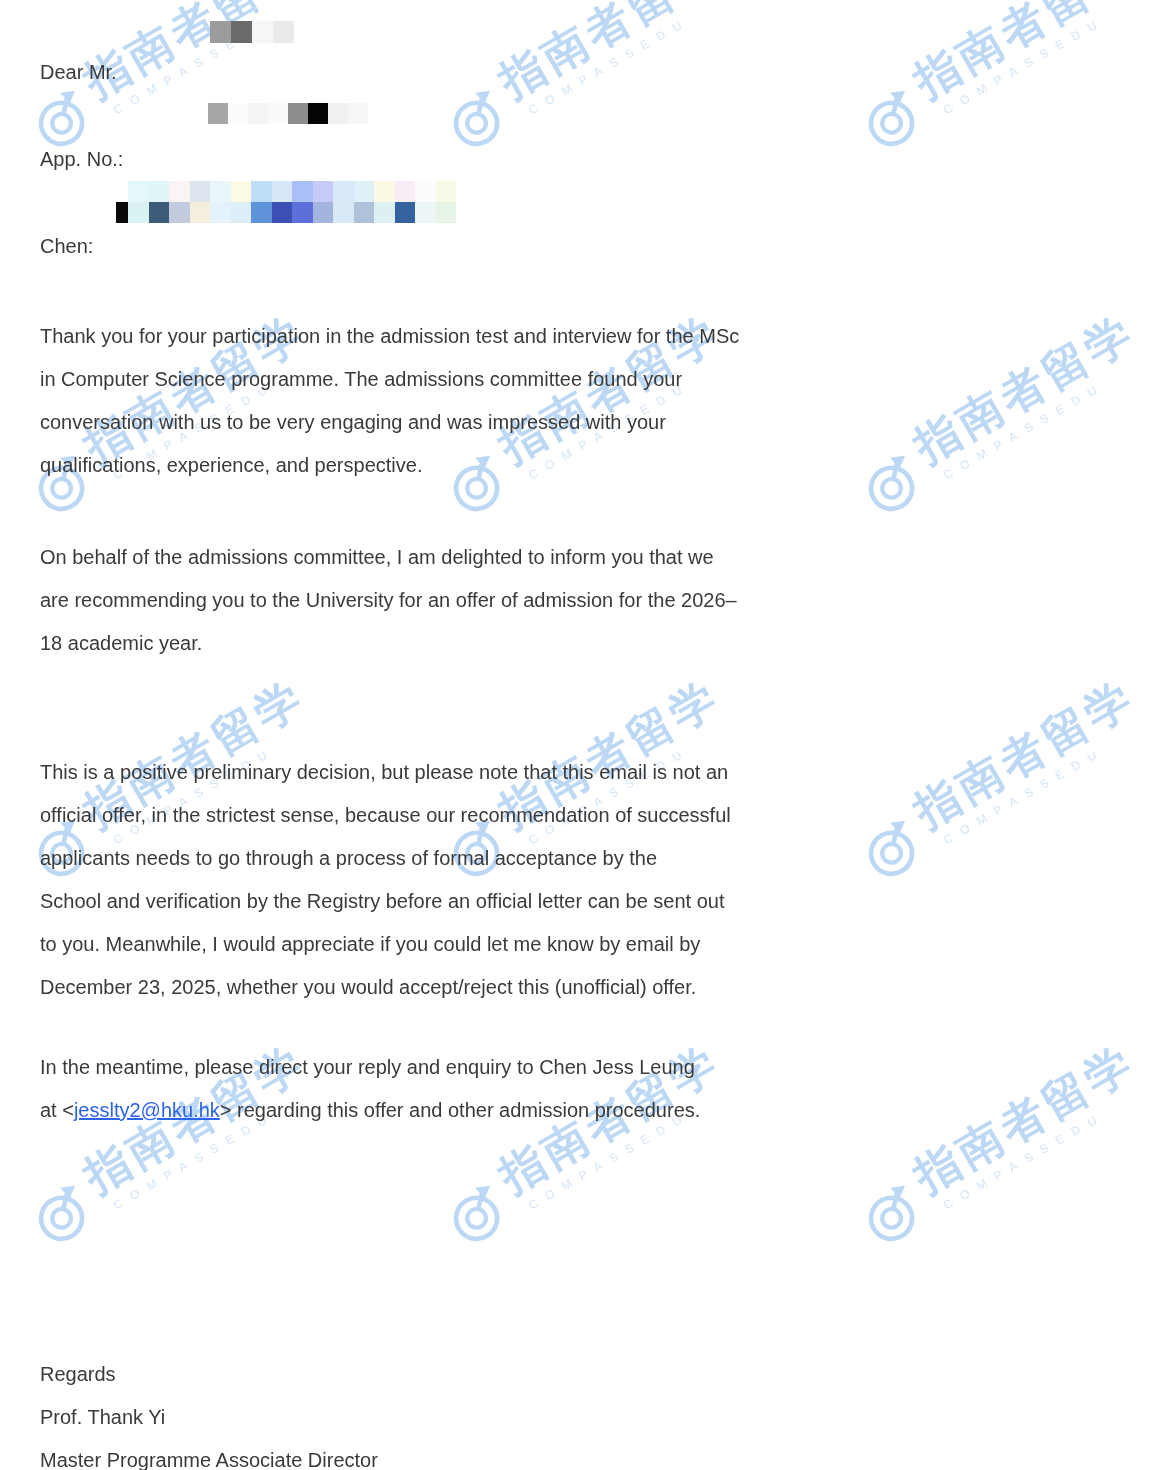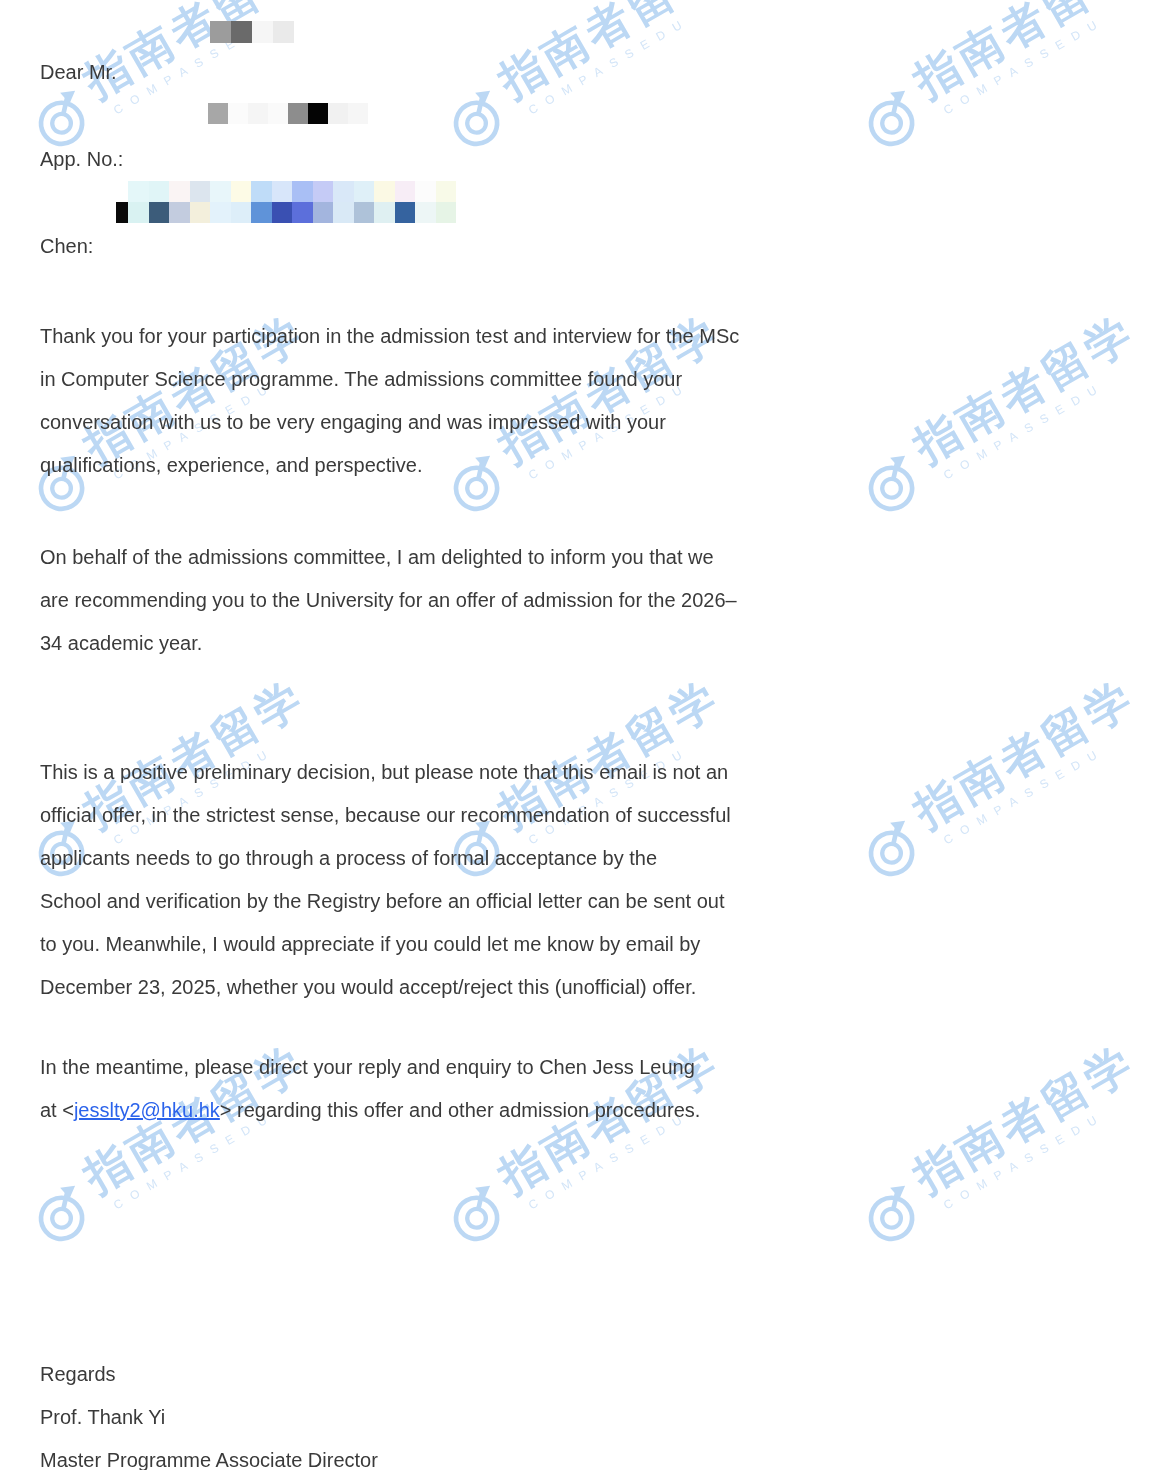--- a/index.html
+++ b/index.html
@@ -265,21 +265,21 @@
         <div style="background: rgb(230, 244, 230);"></div>
       </div>
 
     <div class="para p1">Thank you for your participation in the admission test and interview for the MSc
 in Computer Science programme. The admissions committee found your
 conversation with us to be very engaging and was impressed with your
 qualifications, experience, and perspective.</div>
 
     <div class="para p2">On behalf of the admissions committee, I am delighted to inform you that we
 are recommending you to the University for an offer of admission for the 2026–
-34 academic year.</div>
+18 academic year.</div>
 
     <div class="para p3">This is a positive preliminary decision, but please note that this email is not an
 official offer, in the strictest sense, because our recommendation of successful
 applicants needs to go through a process of formal acceptance by the
 School and verification by the Registry before an official letter can be sent out
 to you. Meanwhile, I would appreciate if you could let me know by email by
 December 23, 2025, whether you would accept/reject this (unofficial) offer.</div>
 
     <div class="para p4"><span>In the meantime, please direct your reply and enquiry to Chen Jess Leung</span>
 <span>at &lt;</span><a class="maillink">jesslty2@hku.hk</a><span>&gt; regarding this offer and other admission procedures.</span></div>

